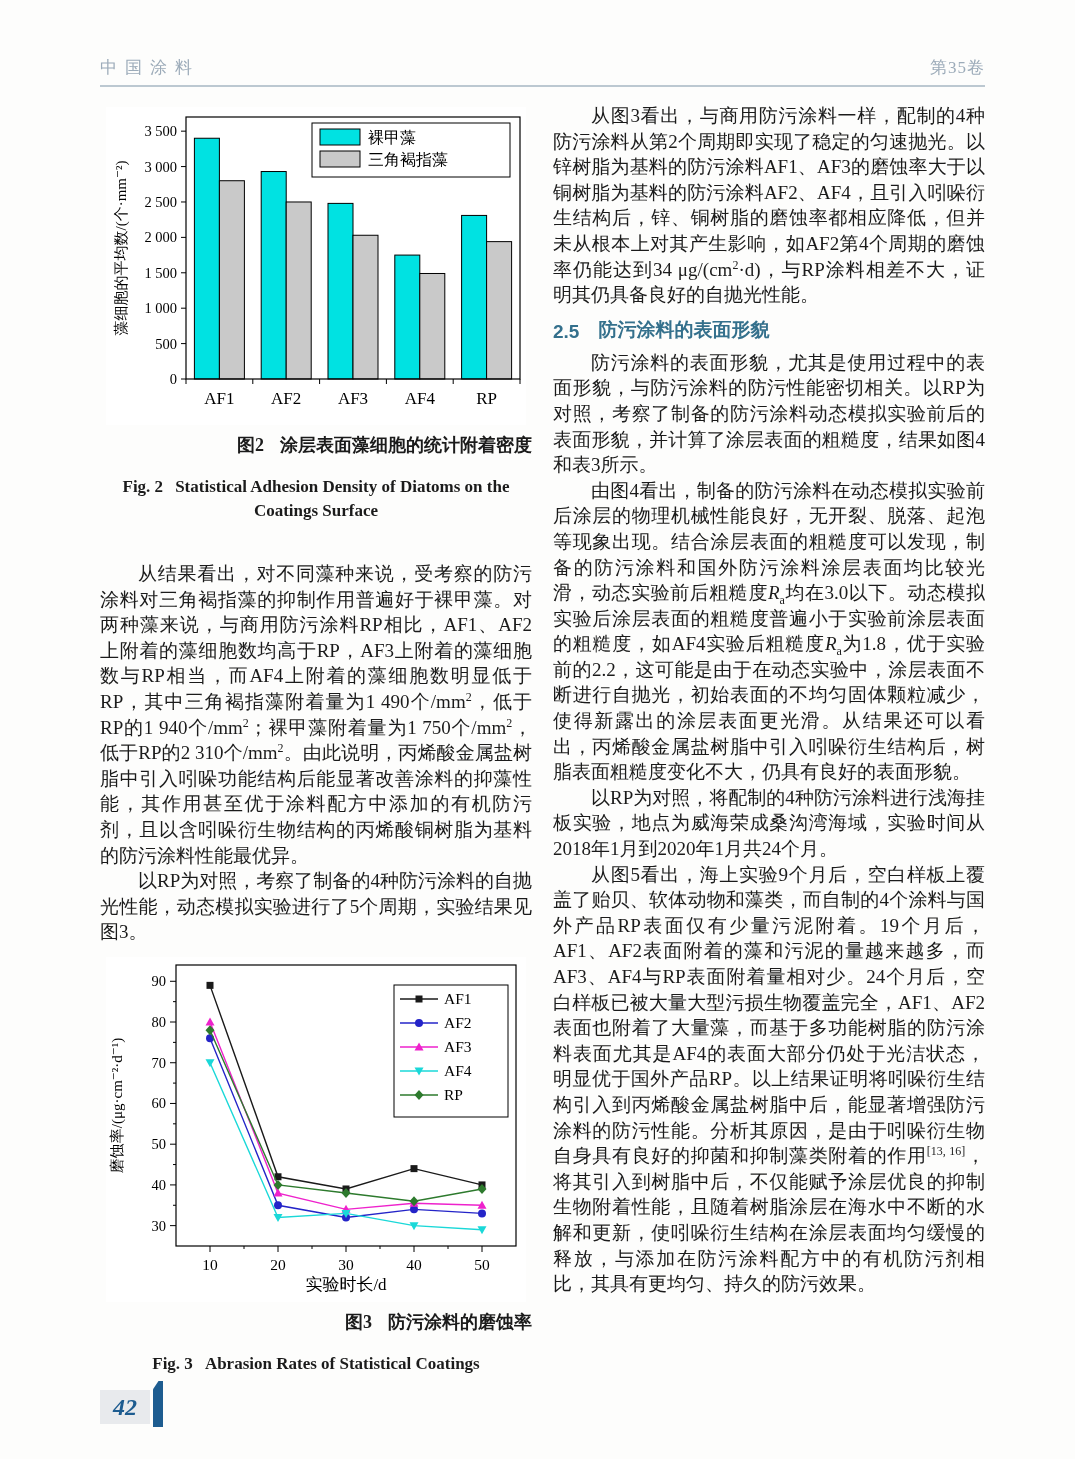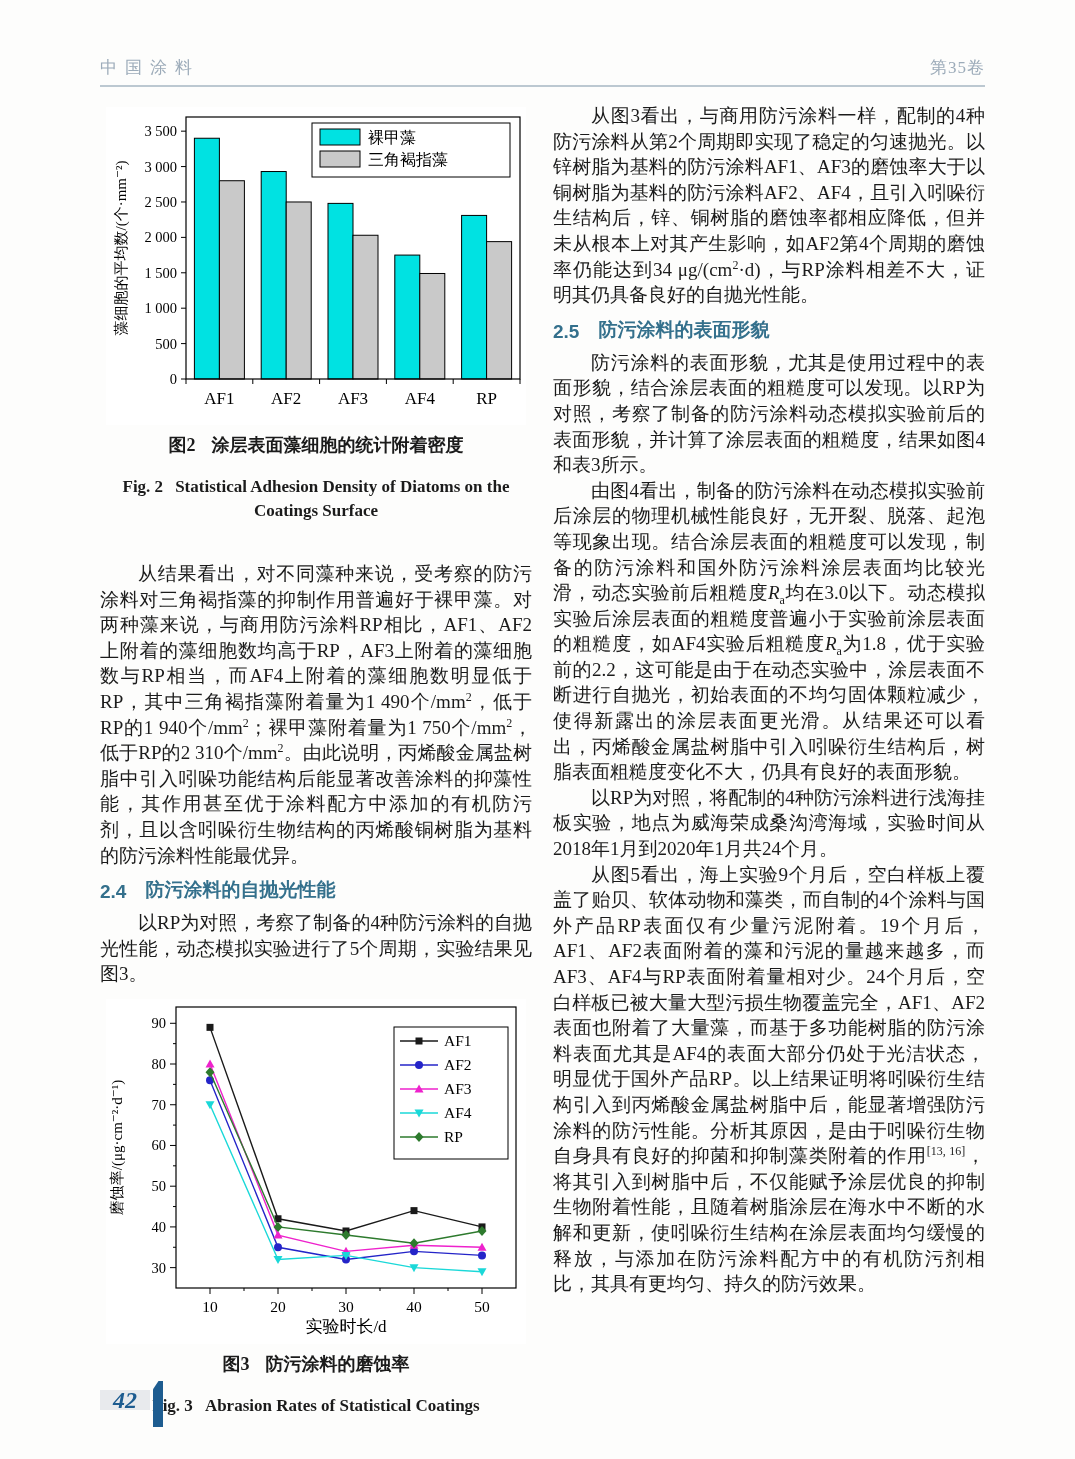--- a/index.html
+++ b/index.html
@@ -20,30 +20,30 @@
   .col{width:432px;}
   .para{margin:0;text-indent:2em;font-size:19px;line-height:25.6px;
         text-align:justify;text-justify:inter-ideograph;}
   .para sup,.para sub{font-size:12px;line-height:0;}
   h3.sec{font-family:"Liberation Sans","DejaVu Sans",sans-serif;
          font-size:19px;font-weight:700;color:var(--accent,#34708c);
          margin:9px 0 7px 0;display:flex;align-items:flex-end;}
   h3.sec .num{margin-right:19px;}
   .fig{text-align:center;margin:4px 0 0 0;}
   .fig svg{display:block;margin:0 auto;background:#fff;}
-  .cap-cn{font-size:18px;font-weight:700;line-height:27px;margin-top:7px;}
+  .cap-cn{font-size:18px;font-weight:700;line-height:27px;margin-top:7px;text-align:right;}
   .cap-cn .lbl{margin-right:16px;}
   .cap-en{font-size:17px;font-weight:700;line-height:24px;margin-top:16px;}
   .cap-en .lbl{margin-right:12px;}
   .fig2-block{margin-bottom:38px;}
   .fig3-block{margin-top:12px;}
   svg{font-family:"Liberation Serif","DejaVu Serif",serif;}
   
   .footer{position:absolute;left:100px;top:1381px;display:flex;align-items:flex-start;}
-  .pn-box{width:50px;height:20px;background:#e8eaed;display:flex;align-items:center;
+  .pn-box{width:50px;height:34px;background:#e8eaed;display:flex;align-items:center;
           justify-content:center;margin-top:9px;}
   .pn{font-style:italic;font-weight:700;font-size:24px;color:var(--footer-blue,#1d5c90);}
   .flag{width:10px;height:46px;background:var(--footer-blue,#1d5c90);margin-left:3px;
         clip-path:polygon(0 18%,55% 0,100% 0,100% 100%,0 100%);}
   .ft{margin-left:10px;margin-top:7px;font-family:"Liberation Sans","DejaVu Sans",sans-serif;}
   .ft-cn{font-size:17px;color:#6d7e8c;letter-spacing:3px;line-height:20px;}
   .ft-en{font-size:11px;color:#c2c9cf;margin-top:2px;}
 </style>
 </head>
 <body style="--accent: #34708c; --footer-blue: #1d5c90;">
@@ -107,24 +107,20 @@
       <div class="cap-cn">
         <span class="lbl">图2</span><span>涂层表面藻细胞的统计附着密度</span>
       </div>
       <div class="cap-en">
         <span class="lbl">Fig. 2</span><span>Statistical Adhesion Density of Diatoms on the Coatings Surface</span>
       </div>
     </div>
 
     <p class="para"><span>从结果看出，对不同藻种来说，受考察的防污涂料对三角褐指藻的抑制作用普遍好于裸甲藻。对两种藻来说，与商用防污涂料RP相比，AF1、AF2上附着的藻细胞数均高于RP，AF3上附着的藻细胞数与RP相当，而AF4上附着的藻细胞数明显低于RP，其中三角褐指藻附着量为1 490个/mm</span><sup>2</sup><span>，低于RP的1 940个/mm</span><sup>2</sup><span>；裸甲藻附着量为1 750个/mm</span><sup>2</sup><span>，低于RP的2 310个/mm</span><sup>2</sup><span>。由此说明，丙烯酸金属盐树脂中引入吲哚功能结构后能显著改善涂料的抑藻性能，其作用甚至优于涂料配方中添加的有机防污剂，且以含吲哚衍生物结构的丙烯酸铜树脂为基料的防污涂料性能最优异。</span></p>
 
-    <h3 class="sec">
-      <span class="num">2.4</span>
-      <span>防污涂料的自抛光性能</span>
-    </h3>
 
     <p class="para"><span>以RP为对照，考察了制备的4种防污涂料的自抛光性能，动态模拟实验进行了5个周期，实验结果见图3。</span></p>
 
     <div class="fig fig3-block">
       <svg width="420" height="345" viewBox="0 0 420 345">
           <line x1="64" y1="268.6376811594203" x2="70" y2="268.6376811594203" stroke="#000"></line>
           <text x="60" y="273.6376811594203" font-size="14.5" fill="#000" text-anchor="end">30</text>
           <line x1="67" y1="248.2753623188406" x2="70" y2="248.2753623188406" stroke="#000"></line>
           <line x1="64" y1="227.91304347826087" x2="70" y2="227.91304347826087" stroke="#000"></line>
           <text x="60" y="232.91304347826087" font-size="14.5" fill="#000" text-anchor="end">40</text>
@@ -217,21 +213,21 @@
   </div>
 
   <div class="col">
     <p class="para"><span>从图3看出，与商用防污涂料一样，配制的4种防污涂料从第2个周期即实现了稳定的匀速抛光。以锌树脂为基料的防污涂料AF1、AF3的磨蚀率大于以铜树脂为基料的防污涂料AF2、AF4，且引入吲哚衍生结构后，锌、铜树脂的磨蚀率都相应降低，但并未从根本上对其产生影响，如AF2第4个周期的磨蚀率仍能达到34 μg/(cm</span><sup>2</sup><span>·d)，与RP涂料相差不大，证明其仍具备良好的自抛光性能。</span></p>
 
     <h3 class="sec">
       <span class="num">2.5</span>
       <span>防污涂料的表面形貌</span>
     </h3>
 
-    <p class="para"><span>防污涂料的表面形貌，尤其是使用过程中的表面形貌，结合涂层表面的粗糙度可以发现。以RP为对照，考察了制备的防污涂料动态模拟实验前后的表面形貌，并计算了涂层表面的粗糙度，结果如图4和表3所示。</span></p>
+    <p class="para"><span>防污涂料的表面形貌，尤其是使用过程中的表面形貌，与防污涂料的防污性能密切相关。以RP为对照，考察了制备的防污涂料动态模拟实验前后的表面形貌，并计算了涂层表面的粗糙度，结果如图4和表3所示。</span></p>
     <p class="para"><span>由图4看出，制备的防污涂料在动态模拟实验前后涂层的物理机械性能良好，无开裂、脱落、起泡等现象出现。结合涂层表面的粗糙度可以发现，制备的防污涂料和国外防污涂料涂层表面均比较光滑，动态实验前后粗糙度</span><span style="font-style: italic;">R</span><sub>a</sub><span>均在3.0以下。动态模拟实验后涂层表面的粗糙度普遍小于实验前涂层表面的粗糙度，如AF4实验后粗糙度</span><span style="font-style: italic;">R</span><sub>a</sub><span>为1.8，优于实验前的2.2，这可能是由于在动态实验中，涂层表面不断进行自抛光，初始表面的不均匀固体颗粒减少，使得新露出的涂层表面更光滑。从结果还可以看出，丙烯酸金属盐树脂中引入吲哚衍生结构后，树脂表面粗糙度变化不大，仍具有良好的表面形貌。</span></p>
 
 
     <p class="para"><span>以RP为对照，将配制的4种防污涂料进行浅海挂板实验，地点为威海荣成桑沟湾海域，实验时间从2018年1月到2020年1月共24个月。</span></p>
     <p class="para"><span>从图5看出，海上实验9个月后，空白样板上覆盖了贻贝、软体动物和藻类，而自制的4个涂料与国外产品RP表面仅有少量污泥附着。19个月后，AF1、AF2表面附着的藻和污泥的量越来越多，而AF3、AF4与RP表面附着量相对少。24个月后，空白样板已被大量大型污损生物覆盖完全，AF1、AF2表面也附着了大量藻，而基于多功能树脂的防污涂料表面尤其是AF4的表面大部分仍处于光洁状态，明显优于国外产品RP。以上结果证明将吲哚衍生结构引入到丙烯酸金属盐树脂中后，能显著增强防污涂料的防污性能。分析其原因，是由于吲哚衍生物自身具有良好的抑菌和抑制藻类附着的作用</span><sup>[13, 16]</sup><span>，将其引入到树脂中后，不仅能赋予涂层优良的抑制生物附着性能，且随着树脂涂层在海水中不断的水解和更新，使吲哚衍生结构在涂层表面均匀缓慢的释放，与添加在防污涂料配方中的有机防污剂相比，其具有更均匀、持久的防污效果。</span></p>
   </div>
 </div>
 
 <div class="footer">
   <div class="pn-box">

